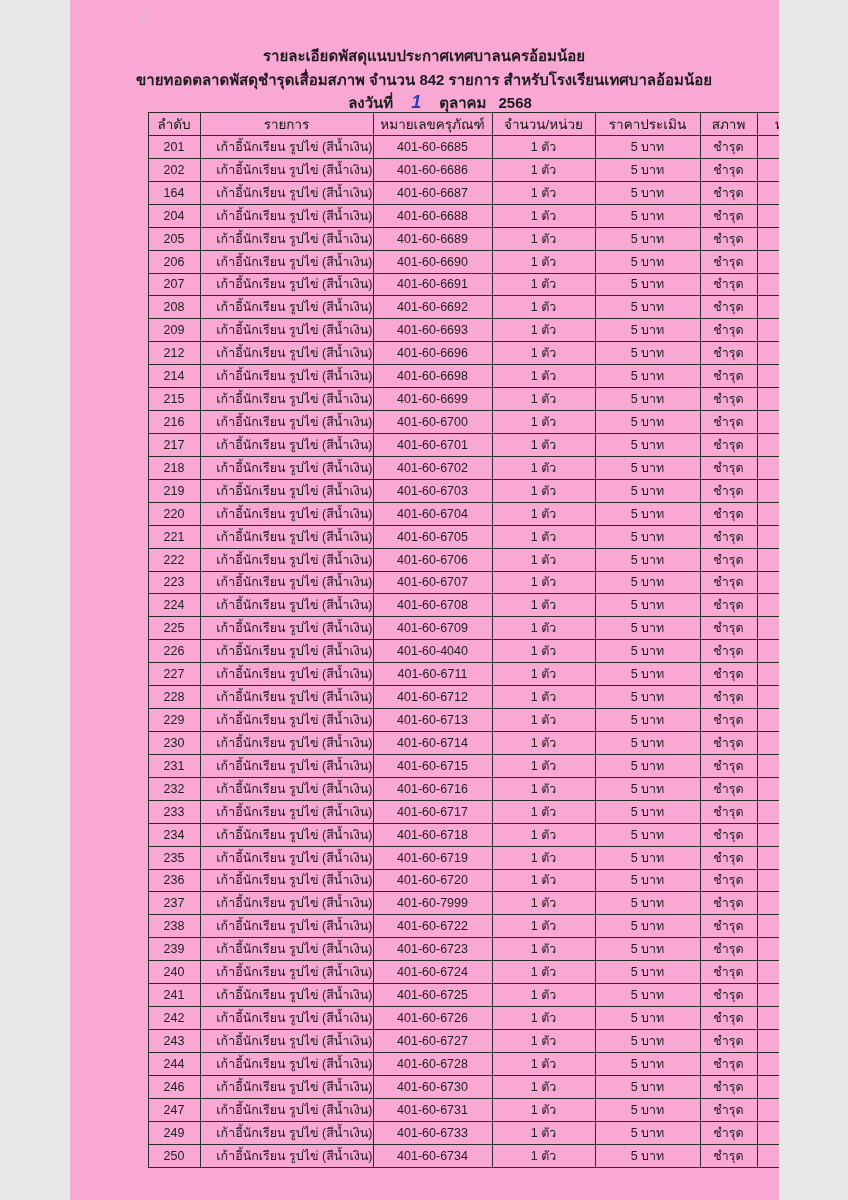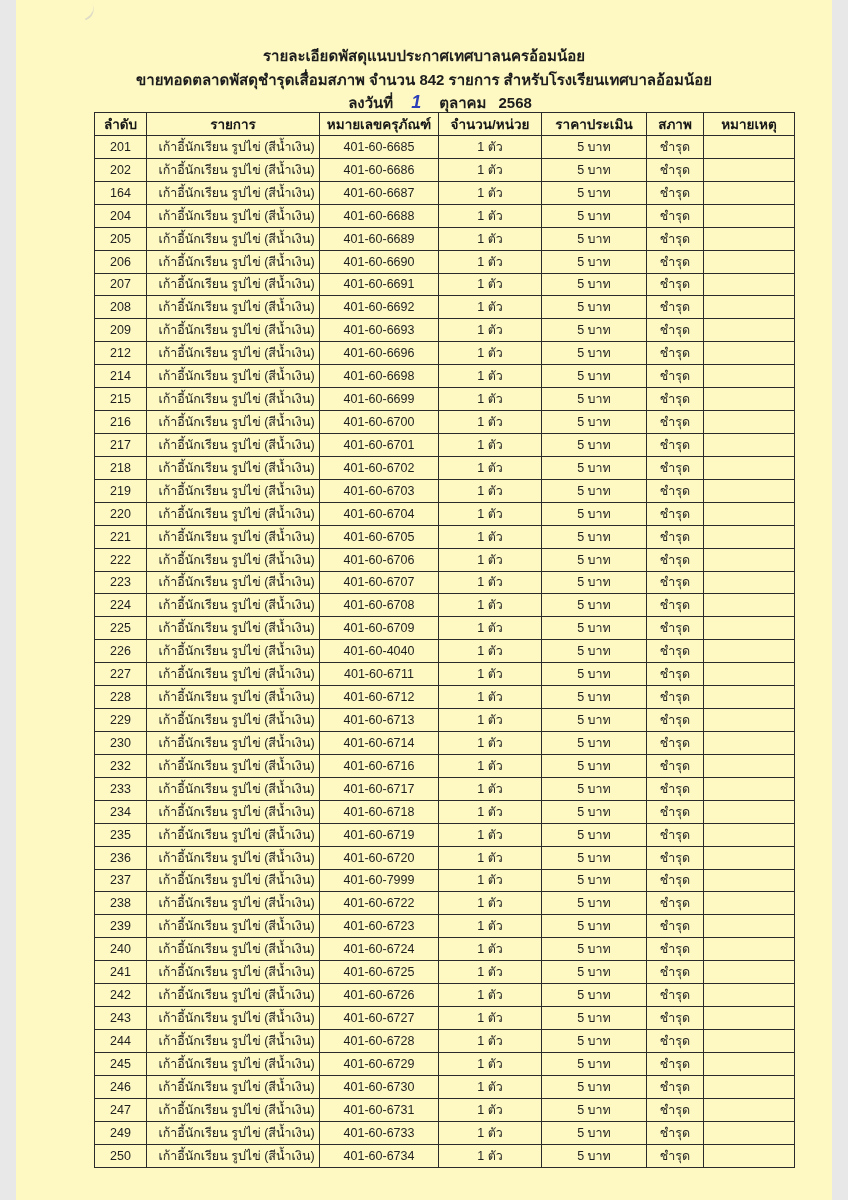--- a/index.html
+++ b/index.html
@@ -3,24 +3,24 @@
 <meta charset="utf-8">
 <style>
   html, body {
     margin: 0;
     padding: 0;
     background: #e8e8e8;
     font-family: "Liberation Sans", "DejaVu Sans", sans-serif;
   }
   .page {
     position: relative;
-    width: 816px;
+    width: 709px;
     height: 1200px;
     margin: 0 auto;
-    background: #fef9c3;
+    background: #f9a8d4;
     color: #1c1c1c;
     overflow: hidden;
   }
   
   .scan-artifact {
     position: absolute;
     left: 66px;
     top: 6px;
     width: 14px;
     height: 10px;
@@ -81,34 +81,34 @@
   }
   table.inv th, table.inv td {
     border: 1px solid #2b2b2b;
     padding: 0;
     overflow: visible;
     white-space: nowrap;
   }
   table.inv th {
     height: 21px;
     font-size: 13.5px;
-    font-weight: 700;
+    font-weight: 400;
     text-align: center;
     vertical-align: middle;
     color: #161616;
   }
   table.inv td {
     font-size: 12.5px;
     line-height: 14px;
     text-align: center;
     vertical-align: middle;
     color: #1e1e1e;
   }
   table.inv td.cell-item {
-    text-align: center;
+    text-align: right;
     padding-left: 7px;
   }
 </style>
 </head>
 <body>
 
 <div class="page">
 
   <div class="scan-artifact"></div>
 
@@ -380,20 +380,29 @@
           <tr>
     <td class="cell-no">230</td>
     <td class="cell-item">เก้าอี้นักเรียน รูปไข่ (สีน้ำเงิน)</td>
     <td class="cell-asset">401-60-6714</td>
     <td class="cell-qty">1 ตัว</td>
     <td class="cell-price">5 บาท</td>
     <td class="cell-condition">ชำรุด</td>
     <td class="cell-remark"></td>
   </tr>
           <tr>
+    <td class="cell-no">231</td>
+    <td class="cell-item">เก้าอี้นักเรียน รูปไข่ (สีน้ำเงิน)</td>
+    <td class="cell-asset">401-60-6715</td>
+    <td class="cell-qty">1 ตัว</td>
+    <td class="cell-price">5 บาท</td>
+    <td class="cell-condition">ชำรุด</td>
+    <td class="cell-remark"></td>
+  </tr>
+          <tr>
     <td class="cell-no">232</td>
     <td class="cell-item">เก้าอี้นักเรียน รูปไข่ (สีน้ำเงิน)</td>
     <td class="cell-asset">401-60-6716</td>
     <td class="cell-qty">1 ตัว</td>
     <td class="cell-price">5 บาท</td>
     <td class="cell-condition">ชำรุด</td>
     <td class="cell-remark"></td>
   </tr>
           <tr>
     <td class="cell-no">233</td>
@@ -491,29 +500,20 @@
     <td class="cell-asset">401-60-6727</td>
     <td class="cell-qty">1 ตัว</td>
     <td class="cell-price">5 บาท</td>
     <td class="cell-condition">ชำรุด</td>
     <td class="cell-remark"></td>
   </tr>
           <tr>
     <td class="cell-no">244</td>
     <td class="cell-item">เก้าอี้นักเรียน รูปไข่ (สีน้ำเงิน)</td>
     <td class="cell-asset">401-60-6728</td>
-    <td class="cell-qty">1 ตัว</td>
-    <td class="cell-price">5 บาท</td>
-    <td class="cell-condition">ชำรุด</td>
-    <td class="cell-remark"></td>
-  </tr>
-          <tr>
-    <td class="cell-no">245</td>
-    <td class="cell-item">เก้าอี้นักเรียน รูปไข่ (สีน้ำเงิน)</td>
-    <td class="cell-asset">401-60-6729</td>
     <td class="cell-qty">1 ตัว</td>
     <td class="cell-price">5 บาท</td>
     <td class="cell-condition">ชำรุด</td>
     <td class="cell-remark"></td>
   </tr>
           <tr>
     <td class="cell-no">246</td>
     <td class="cell-item">เก้าอี้นักเรียน รูปไข่ (สีน้ำเงิน)</td>
     <td class="cell-asset">401-60-6730</td>
     <td class="cell-qty">1 ตัว</td>

